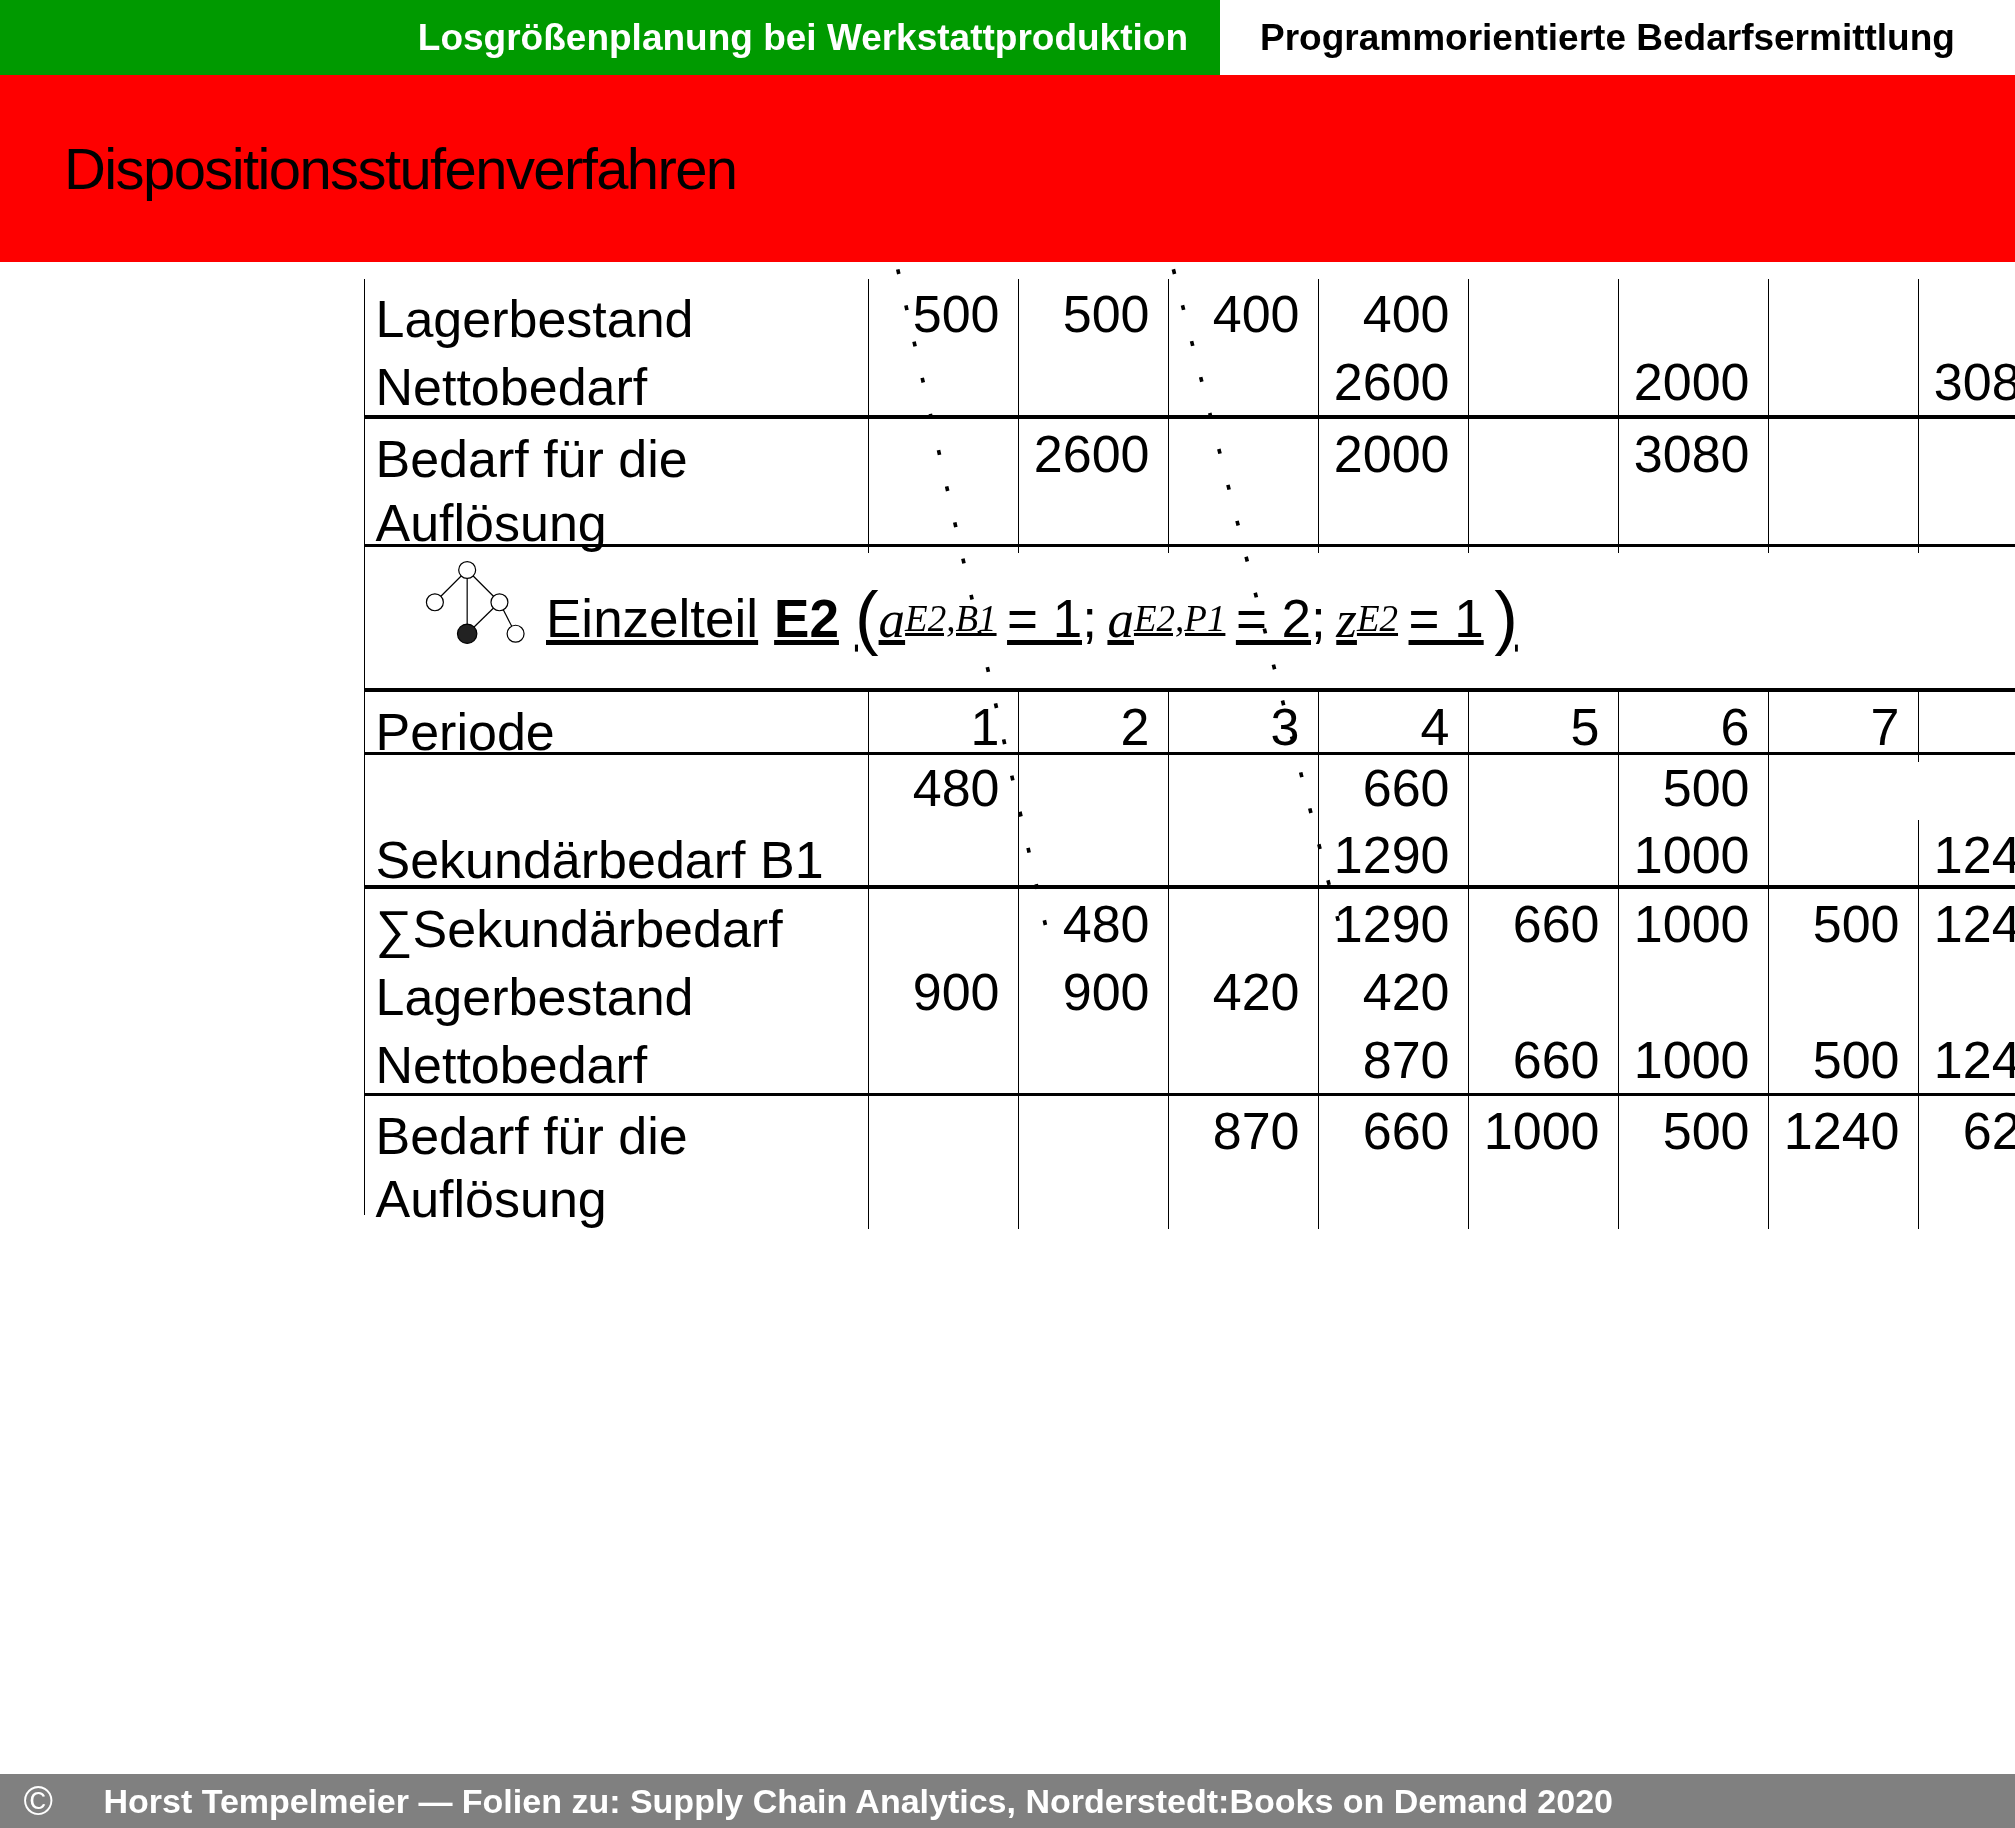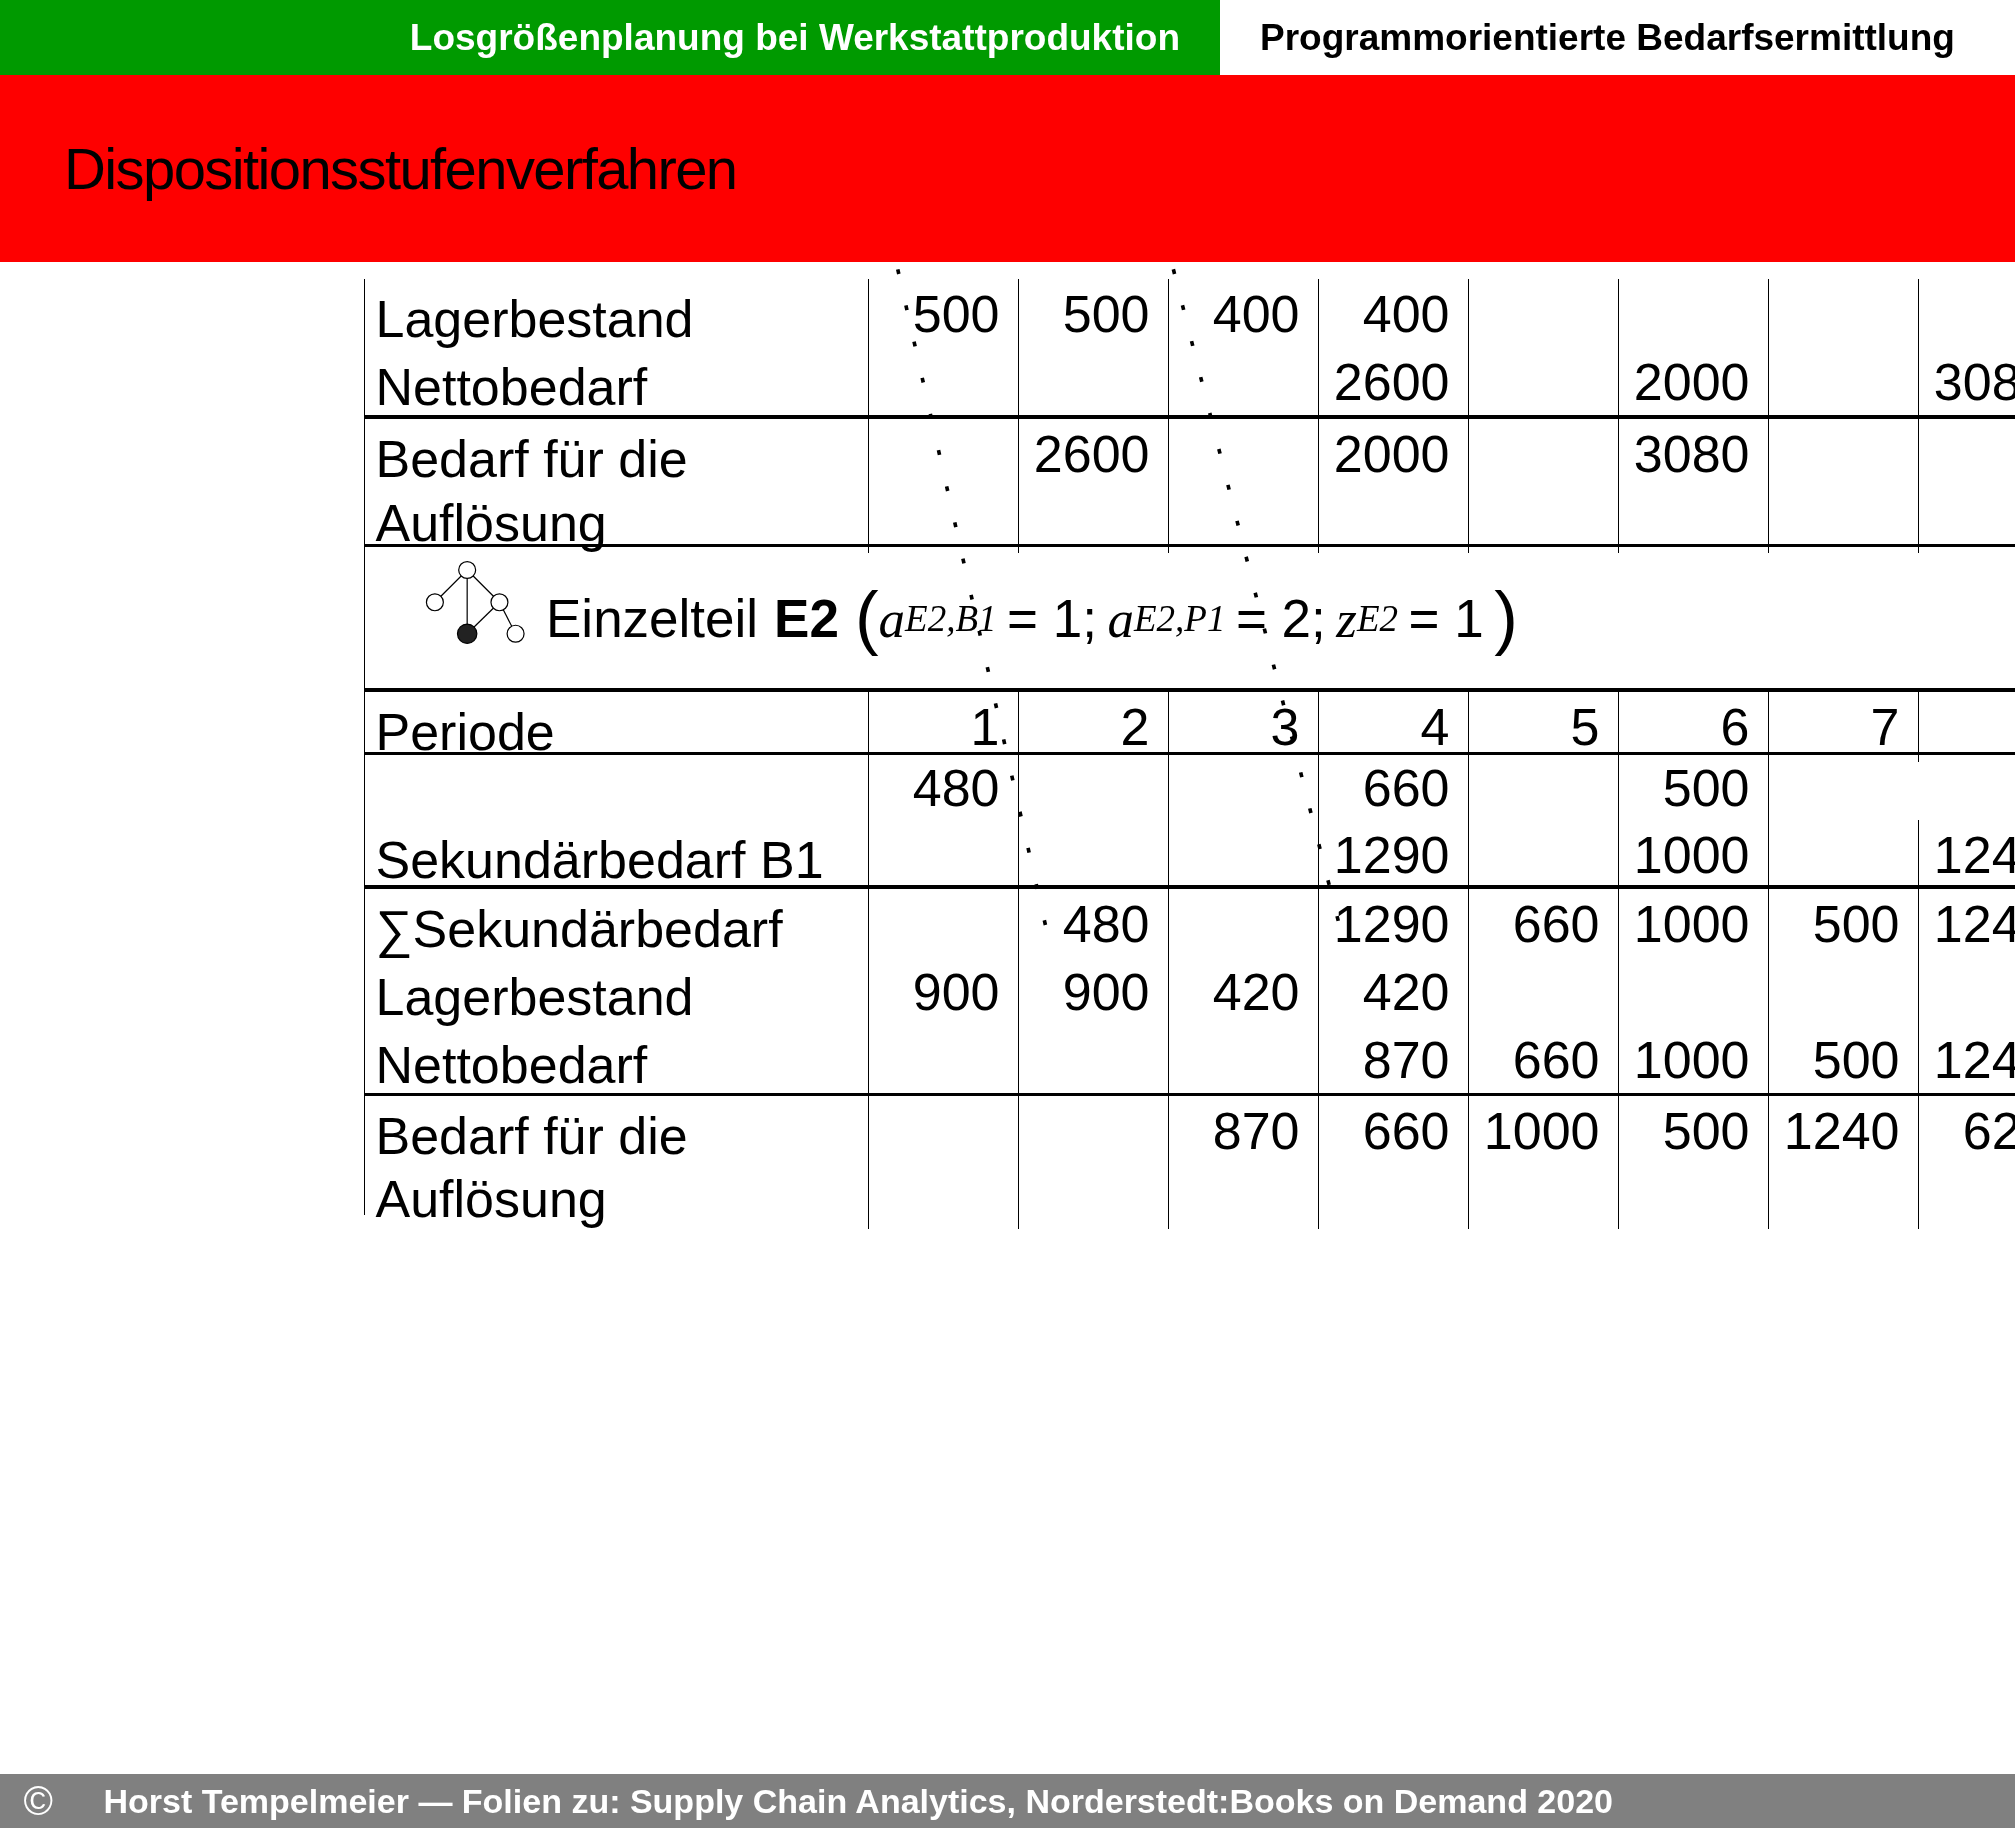--- a/index.html
+++ b/index.html
@@ -3,21 +3,21 @@
 <meta charset="utf-8">
 <style>
   html,body{margin:0;padding:0;background:#ffffff;}
   .slide{position:relative;width:2437px;height:1828px;background:#ffffff;overflow:hidden;
          font-family:"Liberation Sans", sans-serif;}
   *{box-sizing:border-box;}
 
   
   .topbar{position:absolute;left:0;top:0;width:2437px;height:75px;display:flex;}
   .topbar .seg-green{width:1220px;height:75px;background:#009a00;color:#ffffff;
-        display:flex;align-items:center;justify-content:flex-end;padding-right:40px;
+        display:flex;align-items:center;justify-content:flex-end;padding-right:32px;
         font-size:37px;font-weight:bold;white-space:nowrap;}
   .topbar .seg-white{flex:1;height:75px;background:#ffffff;color:#000000;
         display:flex;align-items:center;padding-left:40px;
         font-size:37px;font-weight:bold;white-space:nowrap;}
 
   
   .titlebar{position:absolute;left:0;top:75px;width:2437px;height:187px;background:#fe0000;
         display:flex;align-items:center;padding-left:64px;}
   .titlebar .title{color:#000000;font-size:58px;letter-spacing:-1.6px;white-space:nowrap;}
 
@@ -28,21 +28,21 @@
   .cell.lbl{justify-content:flex-start;padding-left:10.5px;margin-top:10px;}
   .cell.num{justify-content:flex-end;padding-right:18.5px;}
   .trow .cell + .cell{border-left:1.6px solid #000;}
   .hline{height:3.6px;background:#000;}
 
   .gapcol{position:absolute;left:364px;top:547px;height:141px;width:4px;border-left:1.6px solid #000;}
 
   
   .einzel-icon{position:absolute;left:424px;top:559px;}
   .einzel{position:absolute;left:546px;top:580px;height:77px;display:flex;align-items:center;
-          font-size:53px;color:#000;white-space:nowrap;}
+          font-size:53px;color:#000;white-space:nowrap;text-decoration:underline;}
   .einzel b{font-weight:bold;}
   .einzel .sp{display:inline-block;width:16px;}
   .einzel i{font-style:italic;font-family:"Liberation Serif", serif;}
   .einzel sub{font-size:37px;font-style:italic;font-family:"Liberation Serif", serif;
               vertical-align:-18px;line-height:0;}
   .einzel .paren{font-size:71px;font-weight:200;transform:translateY(-2.4px);}
   .einzel .rhs{margin:0 10.5px 0 10.5px;}
 
   
   .overlay{position:absolute;left:0;top:0;width:2437px;height:1828px;pointer-events:none;}

